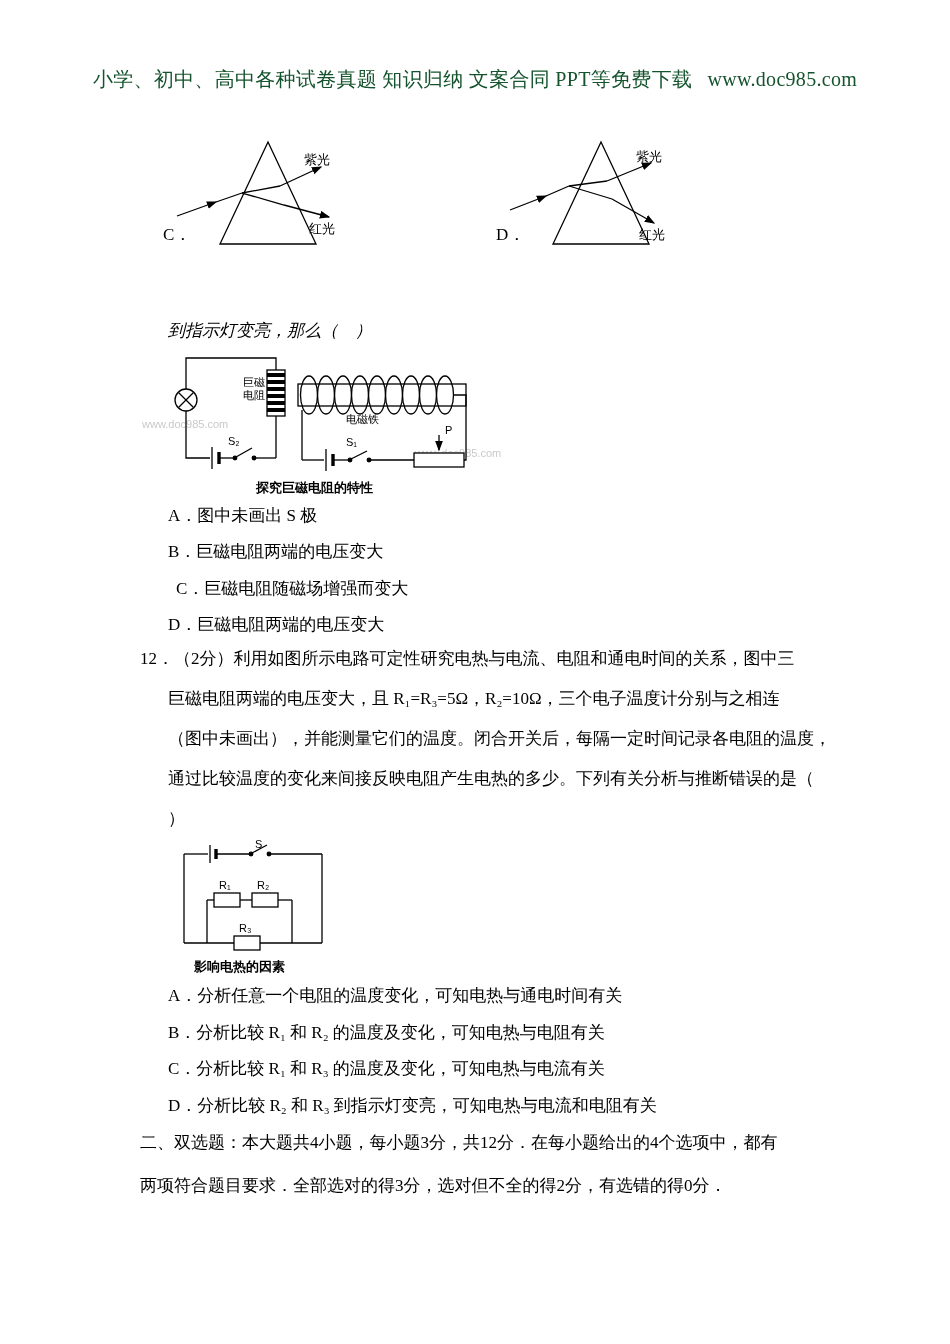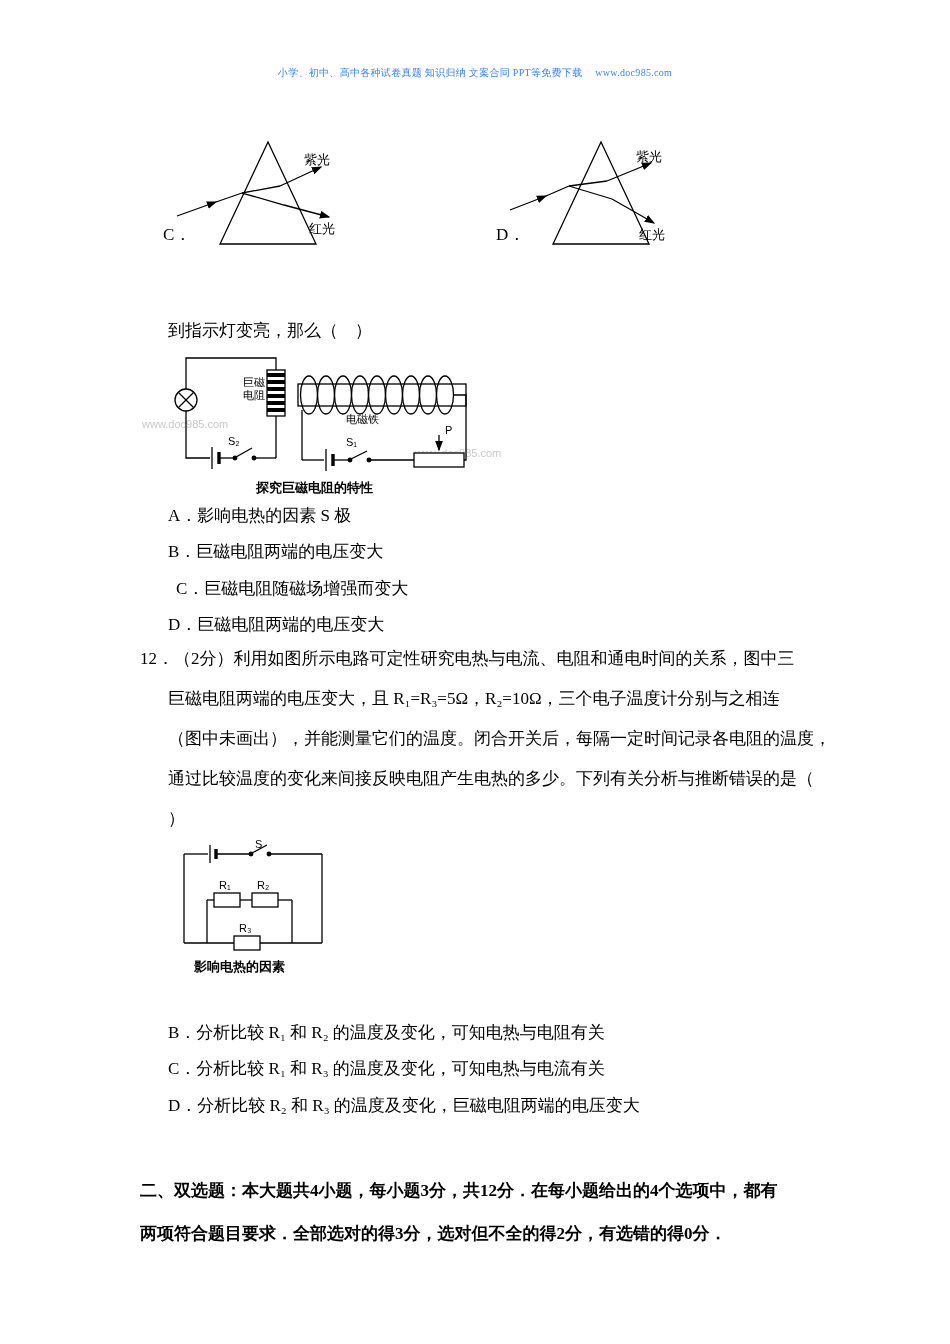--- a/index.html
+++ b/index.html
@@ -3,22 +3,22 @@
 <meta charset="utf-8">
 <style>
   * { margin:0; padding:0; box-sizing:border-box; }
   html,body { background:#ffffff; }
   .page {
     position:relative; width:950px; height:1344px; background:#fff;
     font-family:"Liberation Serif", serif; color:#000; overflow:hidden;
   }
   .abs { position:absolute; }
   .body-text { font-size:17px; line-height:1.25; white-space:nowrap; }
-  .bold { font-weight:bold;margin-top:48px; }
-  .header-line { font-size:10px; color:#3b82f6; letter-spacing:0.3px; }
+  .bold { font-weight:normal; }
+  .header-line { font-size:20px; color:#14532d; letter-spacing:0.3px; }
   .header-url { margin-left:10px; }
   .watermark { font-size:11px; color:#c9c9c9; font-family:"Liberation Sans", sans-serif; }
   svg { overflow:visible; }
   svg text { font-family:"Liberation Sans", sans-serif; fill:#000; }
   .cap { font-weight:bold; font-size:13px; }
   .figlbl { font-size:11px; }
   .raylbl { font-size:13px; }
 </style>
 </head>
 <body>
@@ -63,21 +63,21 @@
       <line x1="40" y1="60" x2="63" y2="50"></line>
       <line x1="63" y1="50" x2="101" y2="45"></line>
       <line x1="63" y1="50" x2="106" y2="63"></line>
       <line x1="101" y1="45" x2="145" y2="27" marker-end="url(#arrD)"></line>
       <line x1="106" y1="63" x2="148" y2="87" marker-end="url(#arrD)"></line>
     </g>
     <text class="raylbl" x="130" y="25">紫光</text>
     <text class="raylbl" x="133" y="103">红光</text>
   </svg>
 
-  <div class="abs body-text" style="top:320px; left:168px;">到指示灯变亮，那么（　）</div>
+  <div class="abs body-text" style="top:320px; left:168px;font-style:italic;">到指示灯变亮，那么（　）</div>
 
   <div class="abs watermark" style="top:418px; left:142px;">www.doc985.com</div>
   <div class="abs watermark" style="top:447px; left:415px;">www.doc985.com</div>
 
   <svg class="abs" style="top:342px; left:168px;" width="330" height="158" viewBox="0 0 330 158">
     <defs>
       <marker id="arr11" markerWidth="9" markerHeight="7" refX="7" refY="3" orient="auto">
         <path d="M0,0 L8,3 L0,6 Z" fill="#000"></path>
       </marker>
     </defs>
@@ -146,21 +146,21 @@
       <tspan x="75" y="44">巨磁</tspan>
       <tspan x="75" y="57">电阻</tspan>
     </text>
     <text class="figlbl" x="178" y="81">电磁铁</text>
     <text class="figlbl" x="60" y="103">S₂</text>
     <text class="figlbl" x="178" y="104">S₁</text>
     <text class="figlbl" x="277" y="92">P</text>
     <text class="cap" x="88" y="150">探究巨磁电阻的特性</text>
   </svg>
 
-  <div class="abs body-text" style="top:505px; left:168px;">A．影响电热的因素 S 极</div>
+  <div class="abs body-text" style="top:505px; left:168px;">A．图中未画出 S 极</div>
   <div class="abs body-text" style="top:541px; left:168px;">B．巨磁电阻两端的电压变大</div>
   <div class="abs body-text" style="top:578px; left:176px;">C．巨磁电阻随磁场增强而变大</div>
   <div class="abs body-text" style="top:614px; left:168px;">D．巨磁电阻两端的电压变大</div>
 
   <div class="abs body-text" style="top:648px; left:140px;">12．（2分）利用如图所示电路可定性研究电热与电流、电阻和通电时间的关系，图中三</div>
   <div class="abs body-text" style="top:688px; left:168px;">巨磁电阻两端的电压变大，且 R₁=R₃=5Ω，R₂=10Ω，三个电子温度计分别与之相连</div>
   <div class="abs body-text" style="top:728px; left:168px;">（图中未画出），并能测量它们的温度。闭合开关后，每隔一定时间记录各电阻的温度，</div>
   <div class="abs body-text" style="top:768px; left:168px;">通过比较温度的变化来间接反映电阻产生电热的多少。下列有关分析与推断错误的是（</div>
   <div class="abs body-text" style="top:808px; left:168px;">）</div>
 
@@ -193,20 +193,21 @@
       <line x1="45" y1="62" x2="45" y2="105"></line>
       <line x1="130" y1="62" x2="130" y2="105"></line>
     </g>
     <text class="figlbl" x="93" y="10">S</text>
     <text class="figlbl" x="57" y="51">R₁</text>
     <text class="figlbl" x="95" y="51">R₂</text>
     <text class="figlbl" x="77" y="94">R₃</text>
     <text class="cap" x="32" y="133">影响电热的因素</text>
   </svg>
 
+  <div class="abs body-text" style="top:985px; left:168px;">A．分析任意一个电阻的温度变化，可知电热与通电时间有关</div>
   <div class="abs body-text" style="top:1058px; left:168px;">C．分析比较 R₁ 和 R₃ 的温度及变化，可知电热与电流有关</div>
   <div class="abs body-text" style="top:1022px; left:168px;">B．分析比较 R₁ 和 R₂ 的温度及变化，可知电热与电阻有关</div>
-  <div class="abs body-text" style="top:1095px; left:168px;">D．分析比较 R₂ 和 R₃ 的温度及变化，巨磁电阻两端的电压变大</div>
+  <div class="abs body-text" style="top:1095px; left:168px;">D．分析比较 R₂ 和 R₃ 到指示灯变亮，可知电热与电流和电阻有关</div>
 
   <div class="abs body-text bold" style="top:1132px; left:140px;">二、双选题：本大题共4小题，每小题3分，共12分．在每小题给出的4个选项中，都有</div>
   <div class="abs body-text bold" style="top:1175px; left:140px;">两项符合题目要求．全部选对的得3分，选对但不全的得2分，有选错的得0分．</div>
 
 </div>
 
 </body></html>

